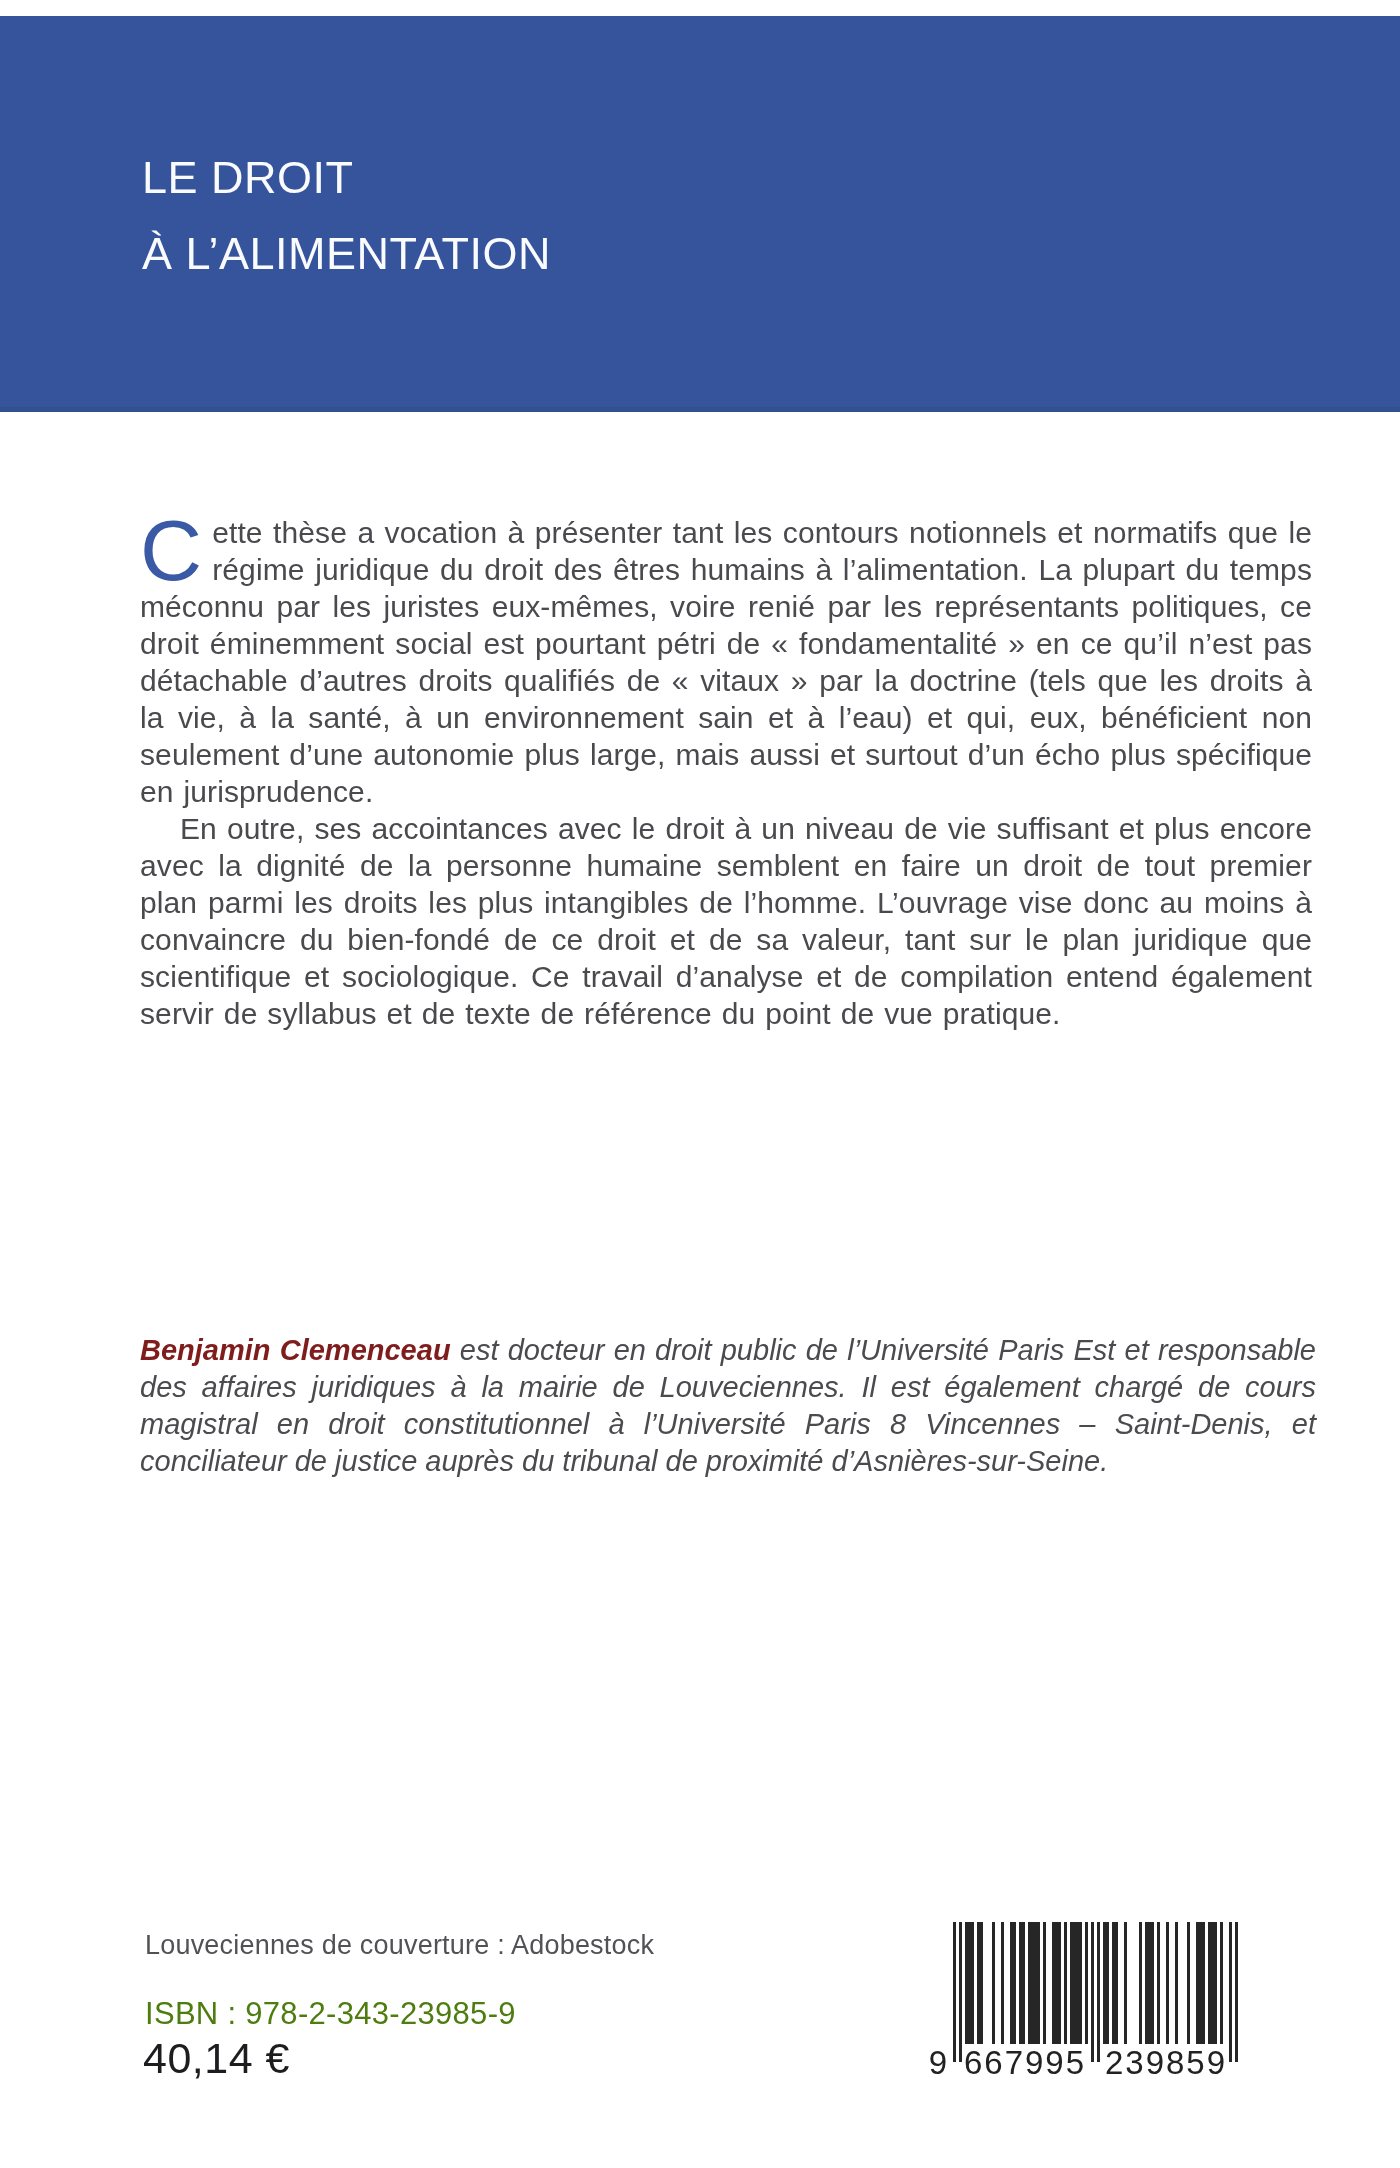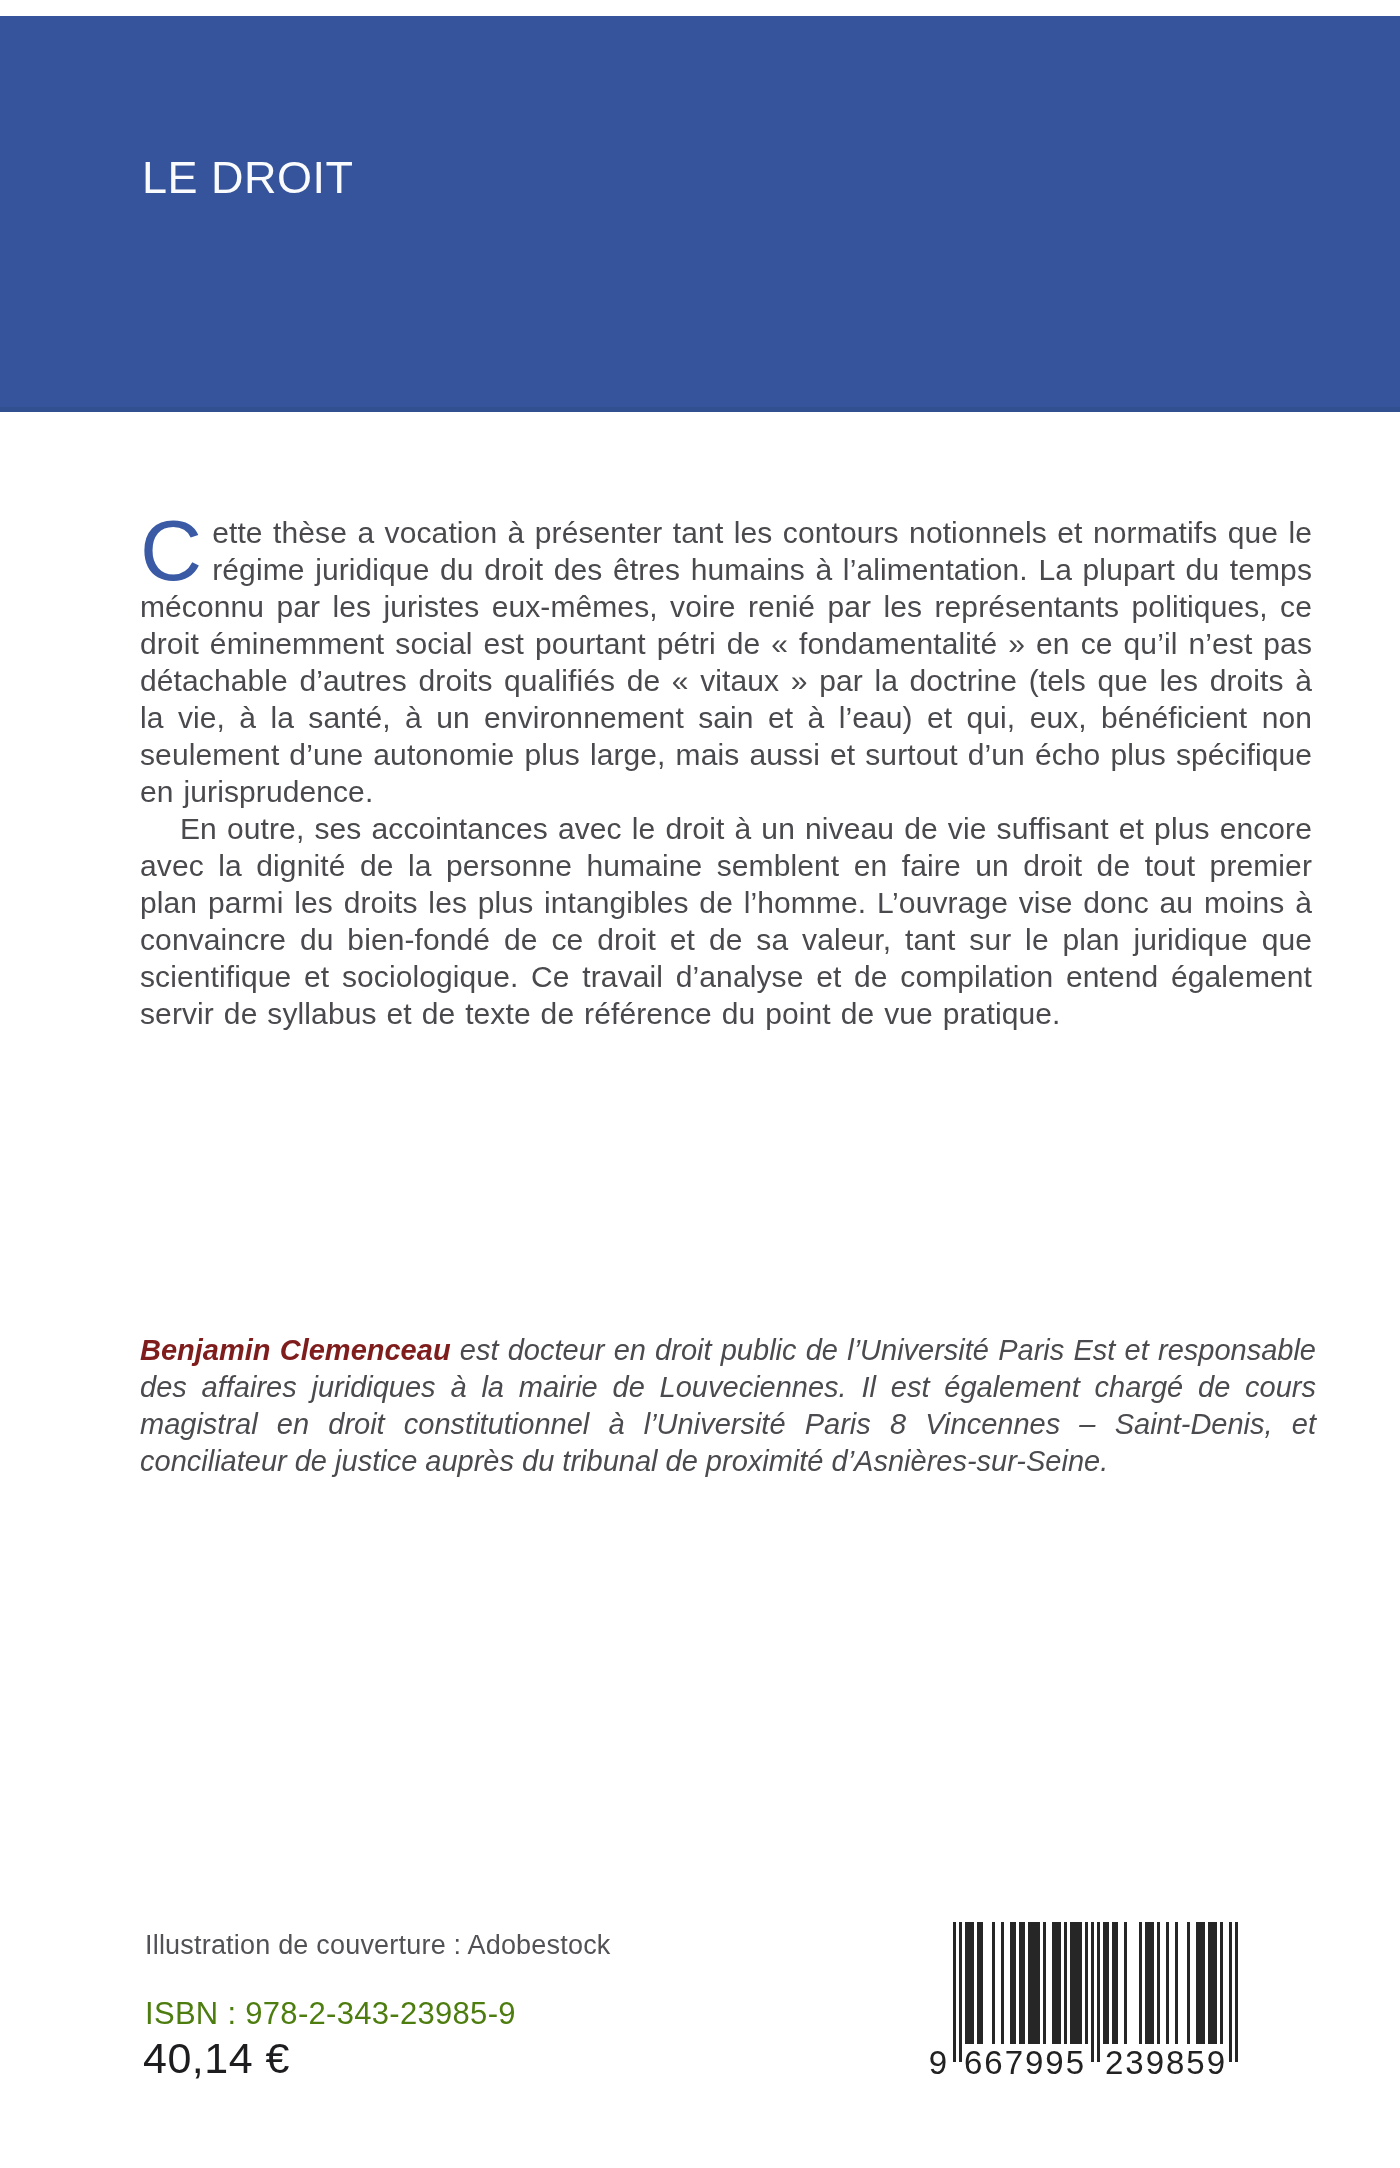--- a/index.html
+++ b/index.html
@@ -86,33 +86,34 @@
   .bc-g2{left:150px;width:126px;text-align:center;letter-spacing:2px;}
 </style>
 </head>
 <body>
 
 <div class="page">
 
   <header class="band">
     <div class="title-block">
       <div class="title-line">LE DROIT</div>
+      <div class="title-line">À L’ALIMENTATION</div>
     </div>
   </header>
 
   <section class="synopsis">
     <p class="para p1"><span class="dropcap">C</span><span>ette thèse a vocation à présenter tant les contours notionnels et normatifs que le régime juridique du droit des êtres humains à l’alimentation. La plupart du temps méconnu par les juristes eux-mêmes, voire renié par les représentants politiques, ce droit éminemment social est pourtant pétri de « fondamentalité » en ce qu’il n’est pas détachable d’autres droits qualifiés de « vitaux » par la doctrine (tels que les droits à la vie, à la santé, à un environnement sain et à l’eau) et qui, eux, bénéficient non seulement d’une autonomie plus large, mais aussi et surtout d’un écho plus spécifique en jurisprudence.</span></p>
     <p class="para p2">En outre, ses accointances avec le droit à un niveau de vie suffisant et plus encore avec la dignité de la personne humaine semblent en faire un droit de tout premier plan parmi les droits les plus intangibles de l’homme. L’ouvrage vise donc au moins à convaincre du bien-fondé de ce droit et de sa valeur, tant sur le plan juridique que scientifique et sociologique. Ce travail d’analyse et de compilation entend également servir de syllabus et de texte de référence du point de vue pratique.</p>
   </section>
 
   <section class="bio">
     <p><span class="bio-name">Benjamin Clemenceau</span><span> est docteur en droit public de l’Université Paris Est et responsable des affaires juridiques à la mairie de Louveciennes. Il est également chargé de cours magistral en droit constitutionnel à l’Université Paris 8 Vincennes – Saint-Denis, et conciliateur de justice auprès du tribunal de proximité d’Asnières-sur-Seine.</span></p>
   </section>
 
-  <div class="credit">Illustration de couverture : Adobestock</div>
+  <div class="credit">Louveciennes de couverture : Adobestock</div>
 
   <div class="isbn">ISBN : 978-2-343-23985-9</div>
 
   <div class="price">40,14 €</div>
 
   <div class="barcode">
     <div class="bars">
         <div class="bar guard" style="left: 0px; width: 3px;"></div>
         <div class="bar guard" style="left: 6px; width: 3px;"></div>
         <div class="bar" style="left: 12px; width: 3px;"></div>

